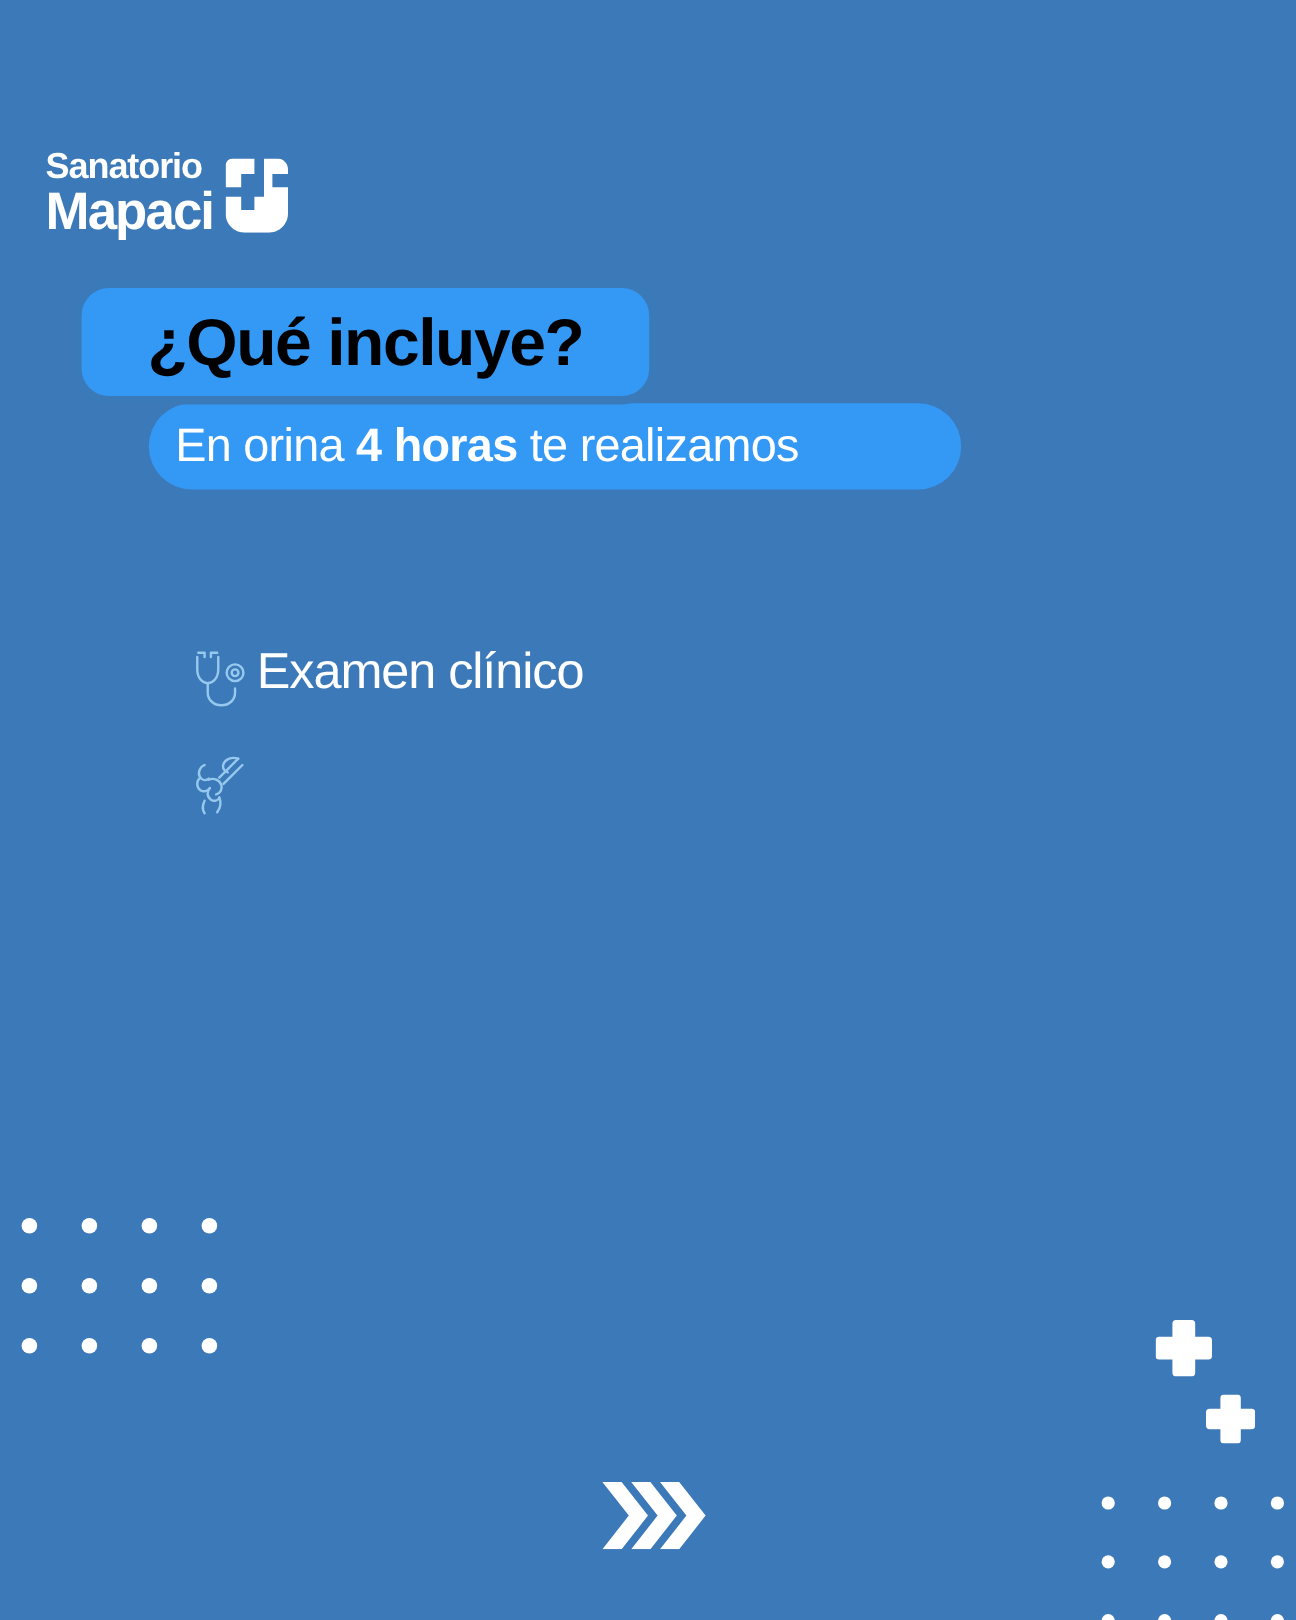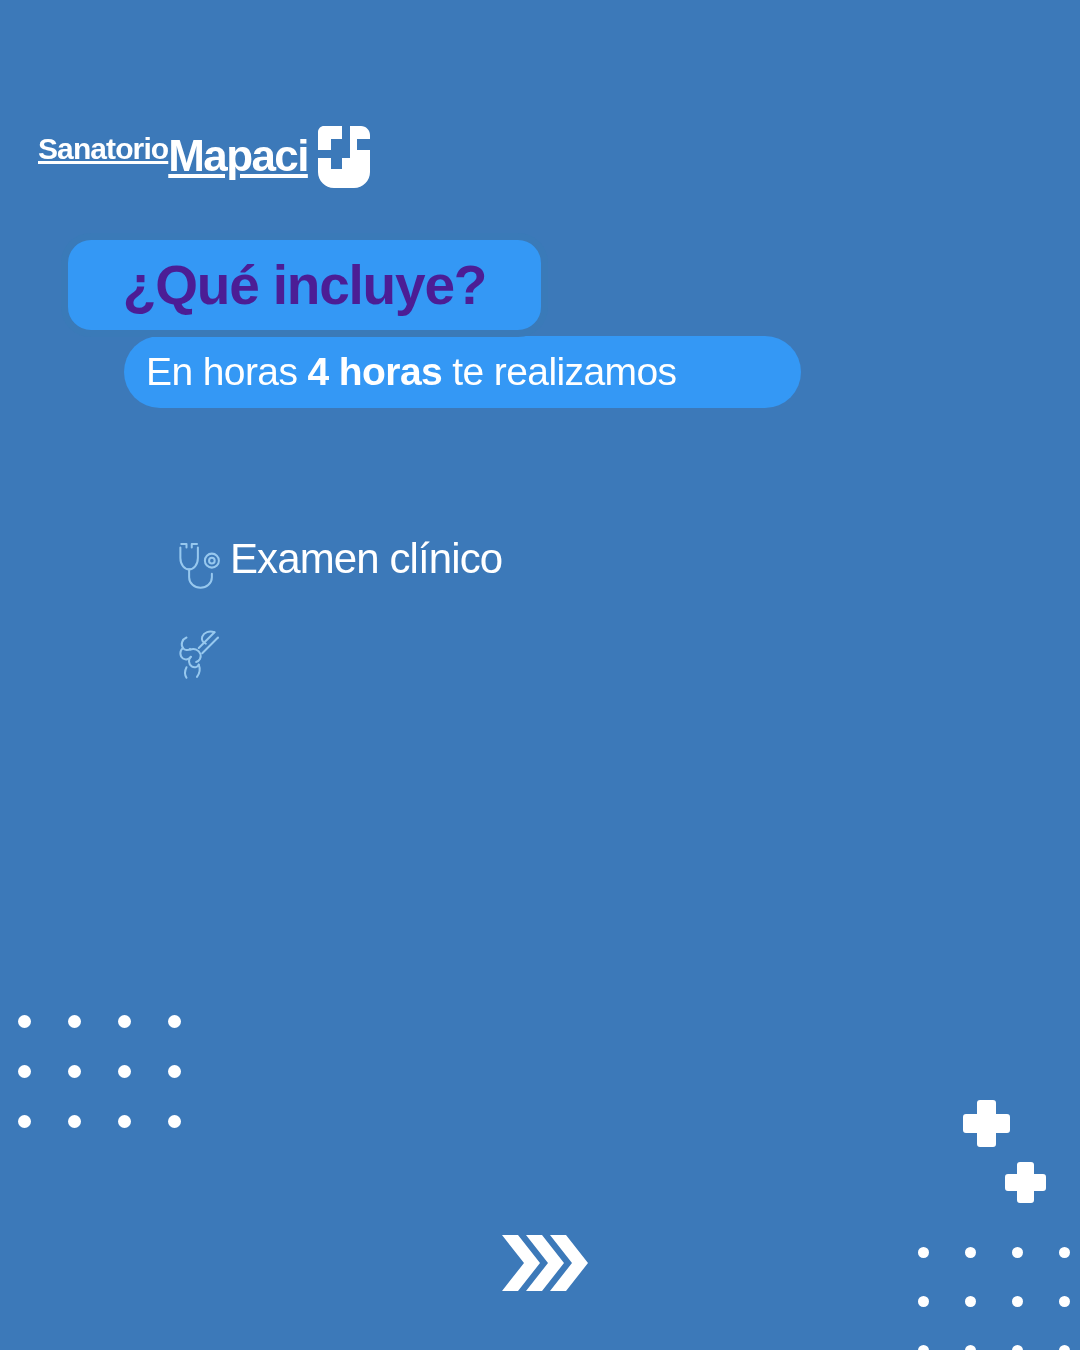--- a/index.html
+++ b/index.html
@@ -24,24 +24,23 @@
   #brand-logo {
     position: absolute;
     left: 38px;
     top: 124px;
     display: flex;
     align-items: center;
     gap: 10px;
   }
   #brand-wordmark {
     display: flex;
-    flex-direction: row;
+    flex-direction: column;
     line-height: 1;
     color: #ffffff;
-    text-decoration: underline;
   }
   #brand-line-top {
     font-size: 30px;
     font-weight: bold;
     letter-spacing: -0.9px;
     margin-bottom: 1px;
   }
   #brand-line-bottom {
     font-size: 44px;
     font-weight: bold;
@@ -85,31 +84,31 @@
     height: 104px;
     background: #3498f5;
     border-radius: 30px;
     border: 7px solid #3a7ab8;
     display: flex;
     align-items: center;
     justify-content: center;
     box-sizing: border-box;
   }
   #title-text {
-    color: #4c1d95;
+    color: #000000;
     font-size: 55px;
     font-weight: bold;
     letter-spacing: -1.2px;
     white-space: nowrap;
   }
 
   
   #feature-list {
     position: absolute;
-    left: 164px;
+    left: 148px;
     top: 533px;
     width: 830px;
     text-align: right;
   }
   .feature-row {
     display: flex;
     align-items: flex-start;
     margin-bottom: 26px;
   }
   .feature-icon {
@@ -201,21 +200,21 @@
     </div>
     <span id="brand-mark">
       <svg viewBox="0 0 52 62" xmlns="http://www.w3.org/2000/svg">
         <path fill="#ffffff" d="M0 6 C0 2.7 2.7 0 6 0 L24 0 L24 13 L13 13 L13 24 L0 24 Z"></path>
         <path fill="#ffffff" d="M32 0 L43 0 C48 0 52 4 52 9 L52 13 L39 13 L39 24 L52 24 L52 46 C52 54.8 44.8 62 36 62 L16 62 C7.2 62 0 54.8 0 46 L0 32 L13 32 L13 43 L24 43 L24 32 L32 32 Z"></path>
       </svg>
     </span>
   </div>
 
   <div id="subtitle-pill">
-    <span id="subtitle-text"><span>En horas </span><b>4 horas</b><span> te realizamos</span></span>
+    <span id="subtitle-text"><span>En orina </span><b>4 horas</b><span> te realizamos</span></span>
   </div>
 
   <div id="title-pill">
     <span id="title-text">¿Qué incluye?</span>
   </div>
 
   <div id="feature-list">
 
     <div class="feature-row">
       <span class="feature-icon">

